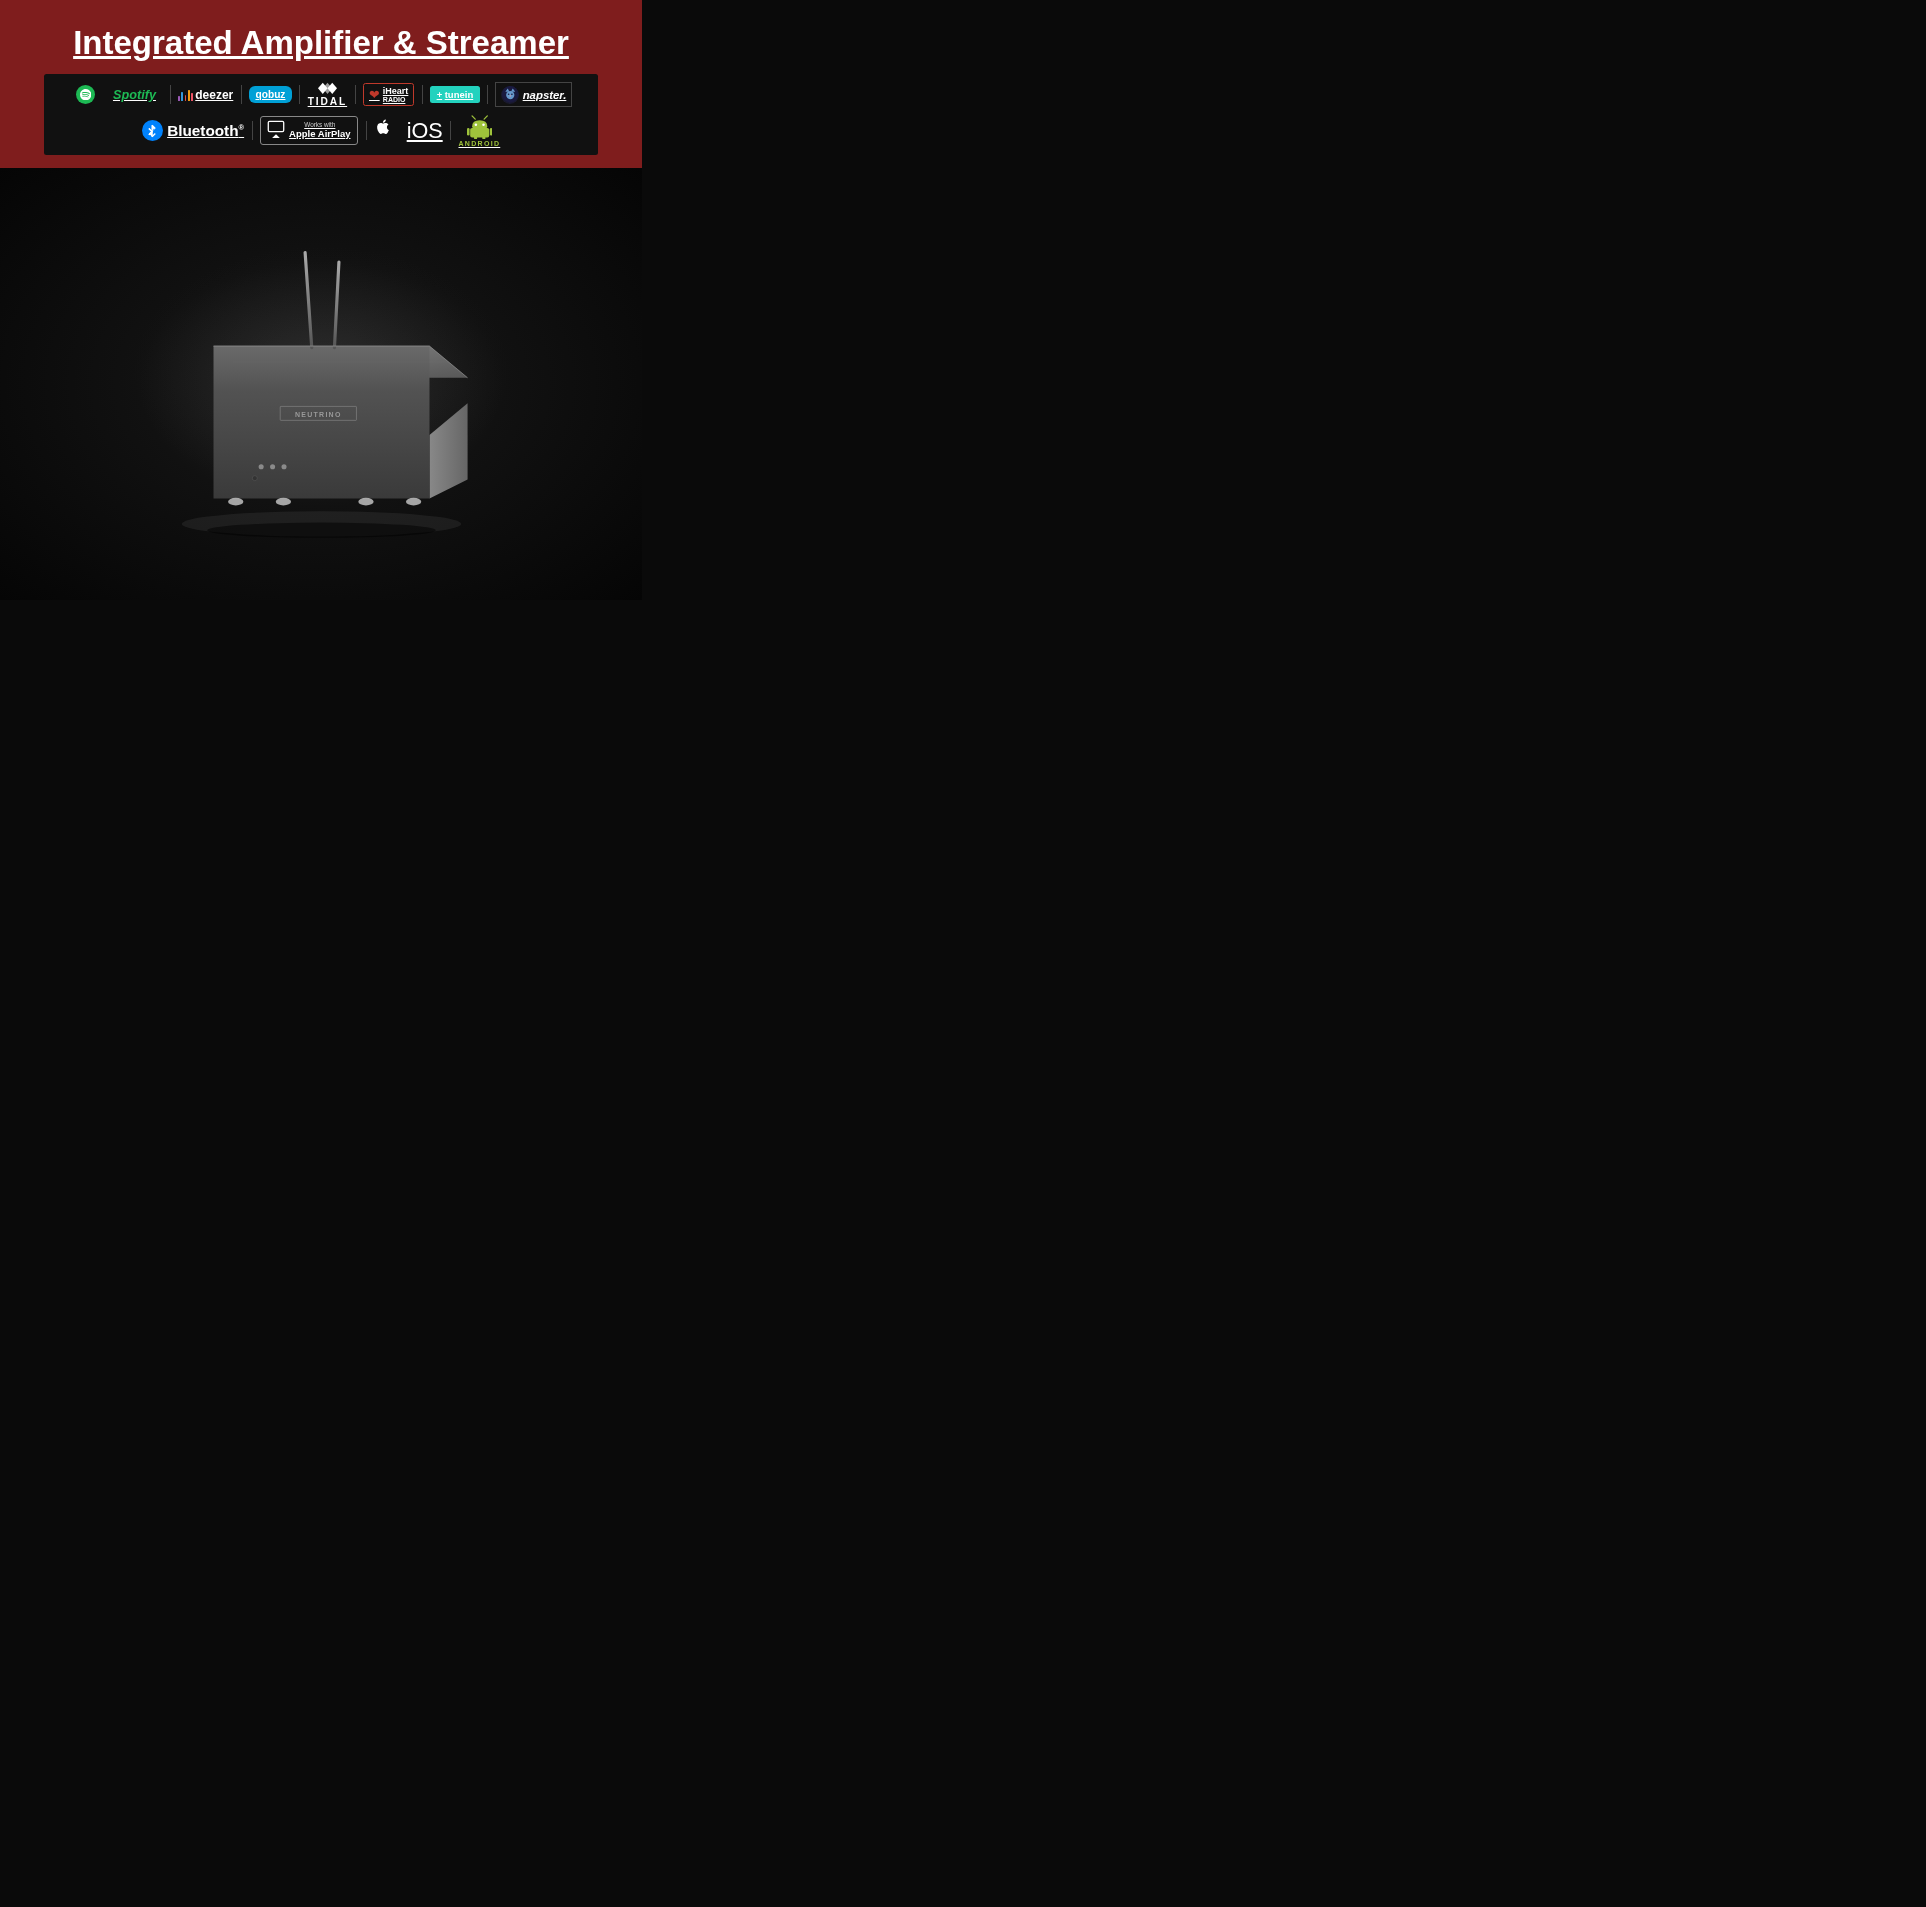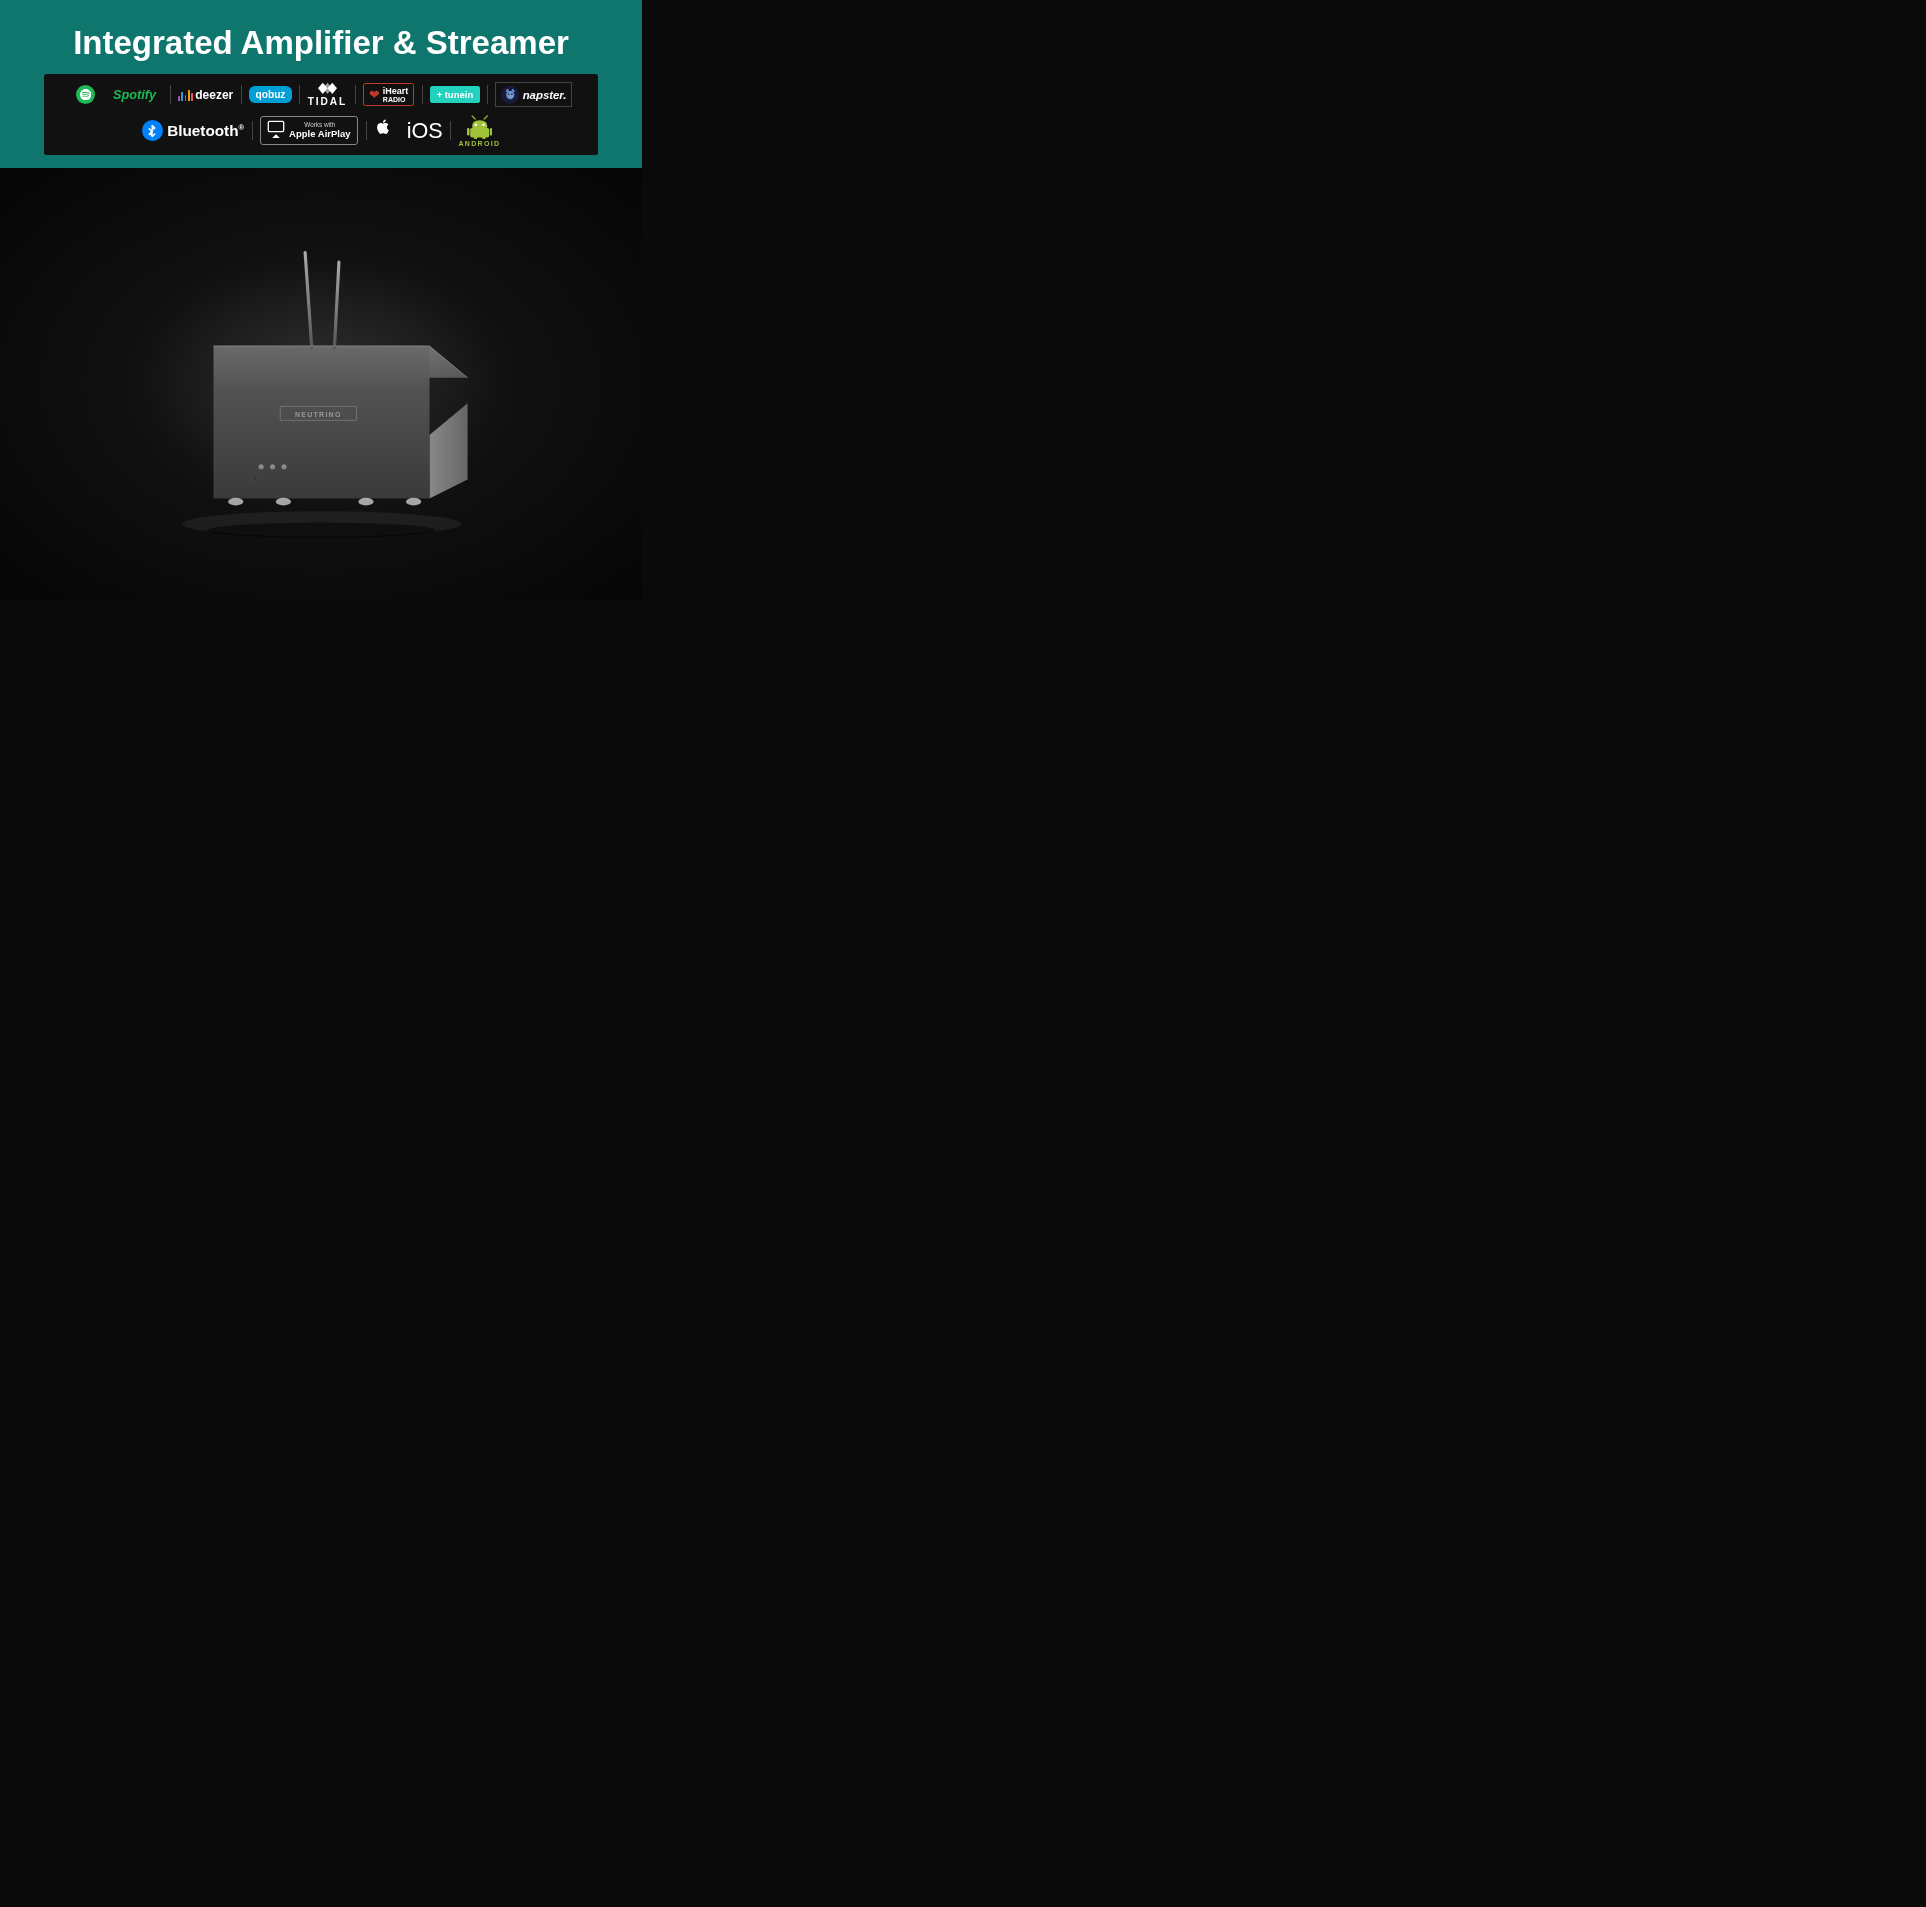--- a/index.html
+++ b/index.html
@@ -15,21 +15,22 @@
 
     .page-container {
       width: 642px;
       background: #0a0a0a;
     }
 
     
     .header-section {
       text-align: center;
       padding: 25.4px 38px 12.7px;
-      background: #0f766e;
+      background: #7f1d1d;
+      text-decoration: underline;
     }
 
     .main-title {
       font-size: 33px;
       font-weight: 900;
       color: white;
       margin-bottom: 12.7px;
       line-height: 1.1;
     }
 

